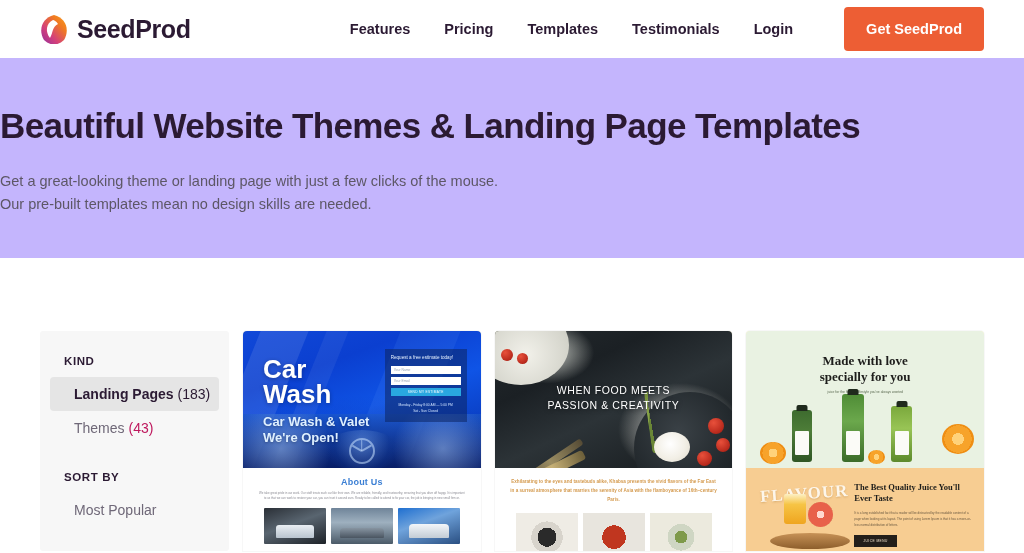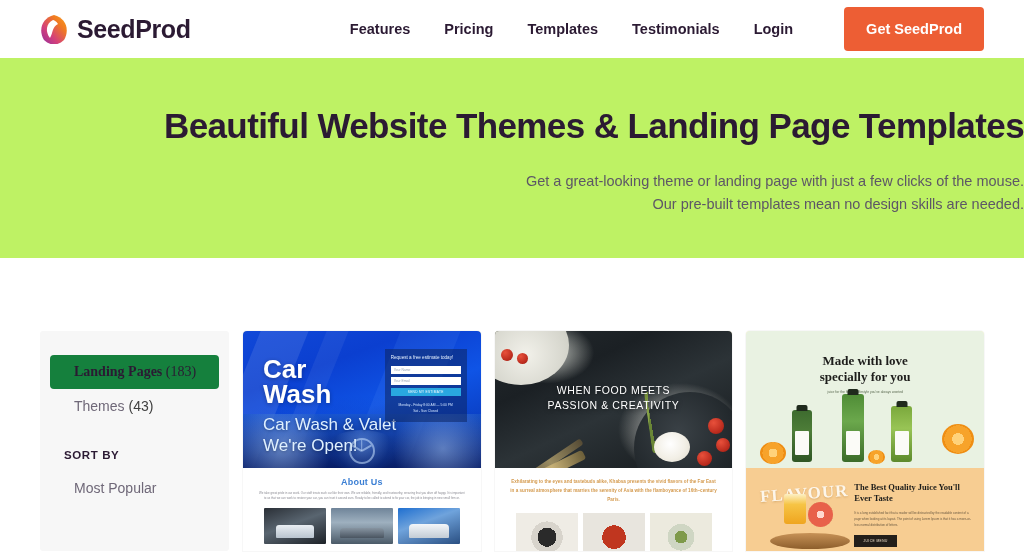--- a/index.html
+++ b/index.html
@@ -54,24 +54,24 @@
     border: none;
     border-radius: 4px;
     padding: 14px 22px;
     cursor: pointer;
     font-family: "Liberation Sans", sans-serif;
     white-space: nowrap;
   }
 
   
   .hero {
-    background: #bef264;
+    background: #c4b5fd;
     height: 200px;
     padding-top: 48px;
-    text-align: right;
+    text-align: left;
   }
   .hero-title {
     font-size: 35px;
     font-weight: 700;
     color: #2b1a33;
     letter-spacing: -0.6px;
     line-height: 1.15;
   }
   .hero-sub {
     margin-top: 24px;
@@ -111,26 +111,25 @@
     display: block;
     font-size: 14px;
     color: #6f6878;
     padding: 9px 24px;
     margin: 0 10px;
     border-radius: 4px;
     cursor: pointer;
     white-space: nowrap;
   }
   .filter-item.selected {
-    background: #15803d;
+    background: #e5e5e5;
     color: #2b1a33;
     font-weight: 700;
-    font-family: Liberation Serif, serif;
-  }
-  .filter-item .count { font-weight: 400; color: #404040; }
+  }
+  .filter-item .count { font-weight: 400; color: #be185d; }
   .filter-item.selected .count { color: #2b1a33; font-weight: 400; }
 
   
   .cards {
     flex: 1;
     display: flex;
     gap: 14px;
   }
   .card {
     flex: 1;
@@ -187,22 +186,22 @@
     position: absolute; left: 50%; top: 50%; width: 1.6px; height: 11px;
     background: rgba(200,225,255,0.55);
     transform: translate(-50%,-100%);
   }
   .cw-text { position: absolute; left: 20px; top: 26px; }
   .cw-title {
     color: #fff; font-size: 26px; font-weight: 700; line-height: 0.98;
     text-shadow: 0 1px 4px rgba(0,0,0,0.3);
   }
   .cw-sub {
-    margin-top: 6px; color: #dff0ff; font-size: 17px;
-    font-weight: 400; line-height: 1.25;
+    margin-top: 6px; color: #dff0ff; font-size: 13px;
+    font-weight: 700; line-height: 1.25;
     text-shadow: 0 1px 3px rgba(0,0,0,0.3);
   }
   .cw-form {
     position: absolute; right: 14px; top: 18px; width: 82px;
     background: rgba(12,36,96,0.55); padding: 6px 6px 8px 6px;
   }
   .cw-form-h {
     color: #e6f1ff; font-size: 4.6px; line-height: 1.5; margin-bottom: 4px;
   }
   .cw-input {
@@ -411,20 +410,21 @@
   <div class="hero-sub">
     <div>Get a great-looking theme or landing page with just a few clicks of the mouse.</div>
     <div>Our pre-built templates mean no design skills are needed.</div>
   </div>
 </section>
 
 <div class="content">
 
   <aside class="sidebar">
     <div class="filter-group">
+      <div class="filter-title">KIND</div>
       <div class="filter-item selected">
         <span>Landing Pages</span>
         <span class="count">(183)</span>
       </div>
       <div class="filter-item">
         <span>Themes</span>
         <span class="count">(43)</span>
       </div>
     </div>
 

